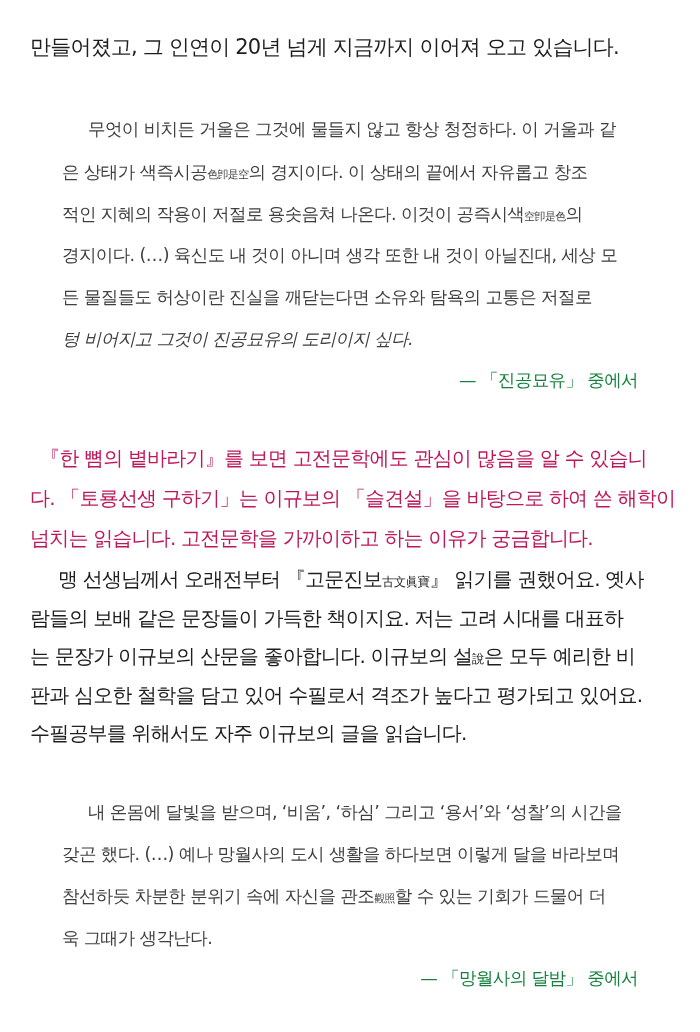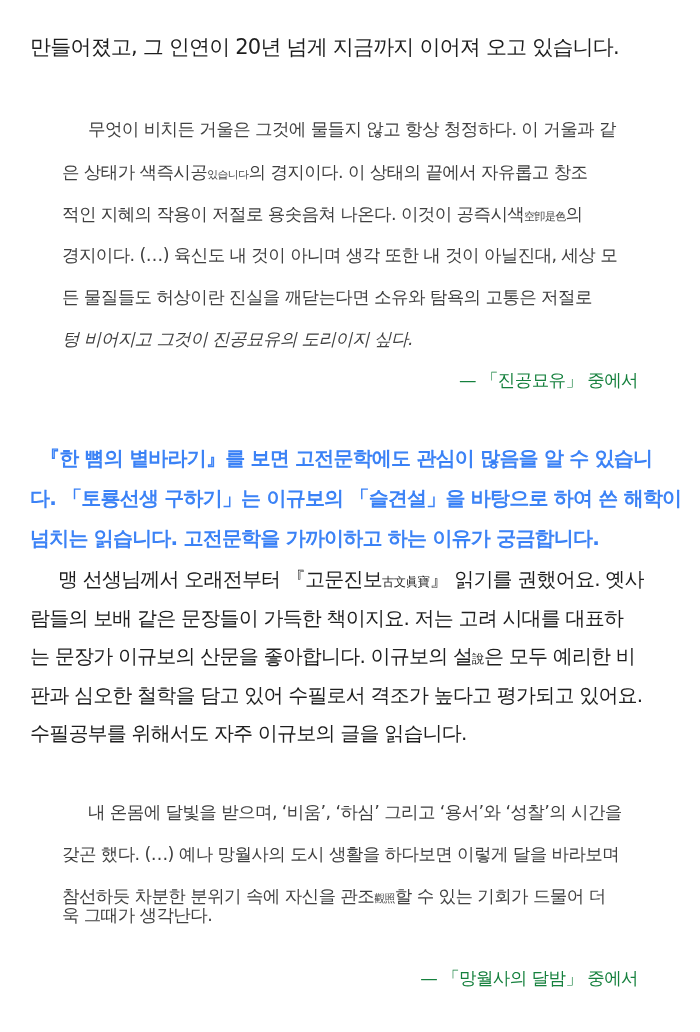--- a/index.html
+++ b/index.html
@@ -6,37 +6,37 @@
     body {
       width: 700px; height: 1032px; overflow: hidden; position: relative;
       color: #1e1e1e;
       font-family: "DejaVu Sans", "Liberation Sans", sans-serif;
     }
     .line { position: absolute; white-space: nowrap; }
     .intro { left: 30px; font-size: 21px; letter-spacing: -0.8px; }
     .quote { left: 62px; font-size: 17.5px; letter-spacing: -0.6px; color: #404040; }
     .quote.indent { left: 88px; }
     .source { right: 62px; font-size: 17.5px; letter-spacing: -0.6px; color: #15803d; }
-    .question { left: 30px; font-size: 20px; font-weight: bold; letter-spacing: -0.8px; color: #3b82f6; }
+    .question { left: 30px; font-size: 20px; font-weight: normal; letter-spacing: -0.8px; color: #be185d; }
     .question.indent { left: 40px; }
     .answer { left: 30px; font-size: 20px; letter-spacing: -0.8px; }
     .answer.indent { left: 58px; }
     .hanja { font-size: 0.62em; letter-spacing: -0.5px; }
   </style>
 </head>
 <body>
 
 <div>
 
   <div class="line intro" style="top:33px;">만들어졌고, 그 인연이 20년 넘게 지금까지 이어져 오고 있습니다.</div>
 
   <div>
     <div class="line quote indent" style="top:117px;">무엇이 비치든 거울은 그것에 물들지 않고 항상 청정하다. 이 거울과 같</div>
     <div class="line quote" style="top:160px;">
-      <span>은 상태가 색즉시공</span><span class="hanja">있습니다</span><span>의 경지이다. 이 상태의 끝에서 자유롭고 창조</span>
+      <span>은 상태가 색즉시공</span><span class="hanja">色卽是空</span><span>의 경지이다. 이 상태의 끝에서 자유롭고 창조</span>
     </div>
     <div class="line quote" style="top:202px;">
       <span>적인 지혜의 작용이 저절로 용솟음쳐 나온다. 이것이 공즉시색</span><span class="hanja">空卽是色</span><span>의</span>
     </div>
     <div class="line quote" style="top:243px;">경지이다. (…) 육신도 내 것이 아니며 생각 또한 내 것이 아닐진대, 세상 모</div>
     <div class="line quote" style="top:285px;">든 물질들도 허상이란 진실을 깨닫는다면 소유와 탐욕의 고통은 저절로</div>
     <div class="line quote" style="top:327px;font-style:italic;">텅 비어지고 그것이 진공묘유의 도리이지 싶다.</div>
     <div class="line source" style="top:368px;">— 「진공묘유」 중에서</div>
   </div>
 
@@ -57,17 +57,17 @@
     <div class="line answer" style="top:682px;">판과 심오한 철학을 담고 있어 수필로서 격조가 높다고 평가되고 있어요.</div>
     <div class="line answer" style="top:720px;">수필공부를 위해서도 자주 이규보의 글을 읽습니다.</div>
   </div>
 
   <div>
     <div class="line quote indent" style="top:800px;">내 온몸에 달빛을 받으며, ‘비움’, ‘하심’ 그리고 ‘용서’와 ‘성찰’의 시간을</div>
     <div class="line quote" style="top:842px;">갖곤 했다. (…) 예나 망월사의 도시 생활을 하다보면 이렇게 달을 바라보며</div>
     <div class="line quote" style="top:884px;">
       <span>참선하듯 차분한 분위기 속에 자신을 관조</span><span class="hanja">觀照</span><span>할 수 있는 기회가 드물어 더</span>
     </div>
-    <div class="line quote" style="top:903px;">욱 그때가 생각난다.</div>
+    <div class="line quote" style="top:926px;">욱 그때가 생각난다.</div>
     <div class="line source" style="top:966px;">— 「망월사의 달밤」 중에서</div>
   </div>
 
 </div>
 
 </body></html>

